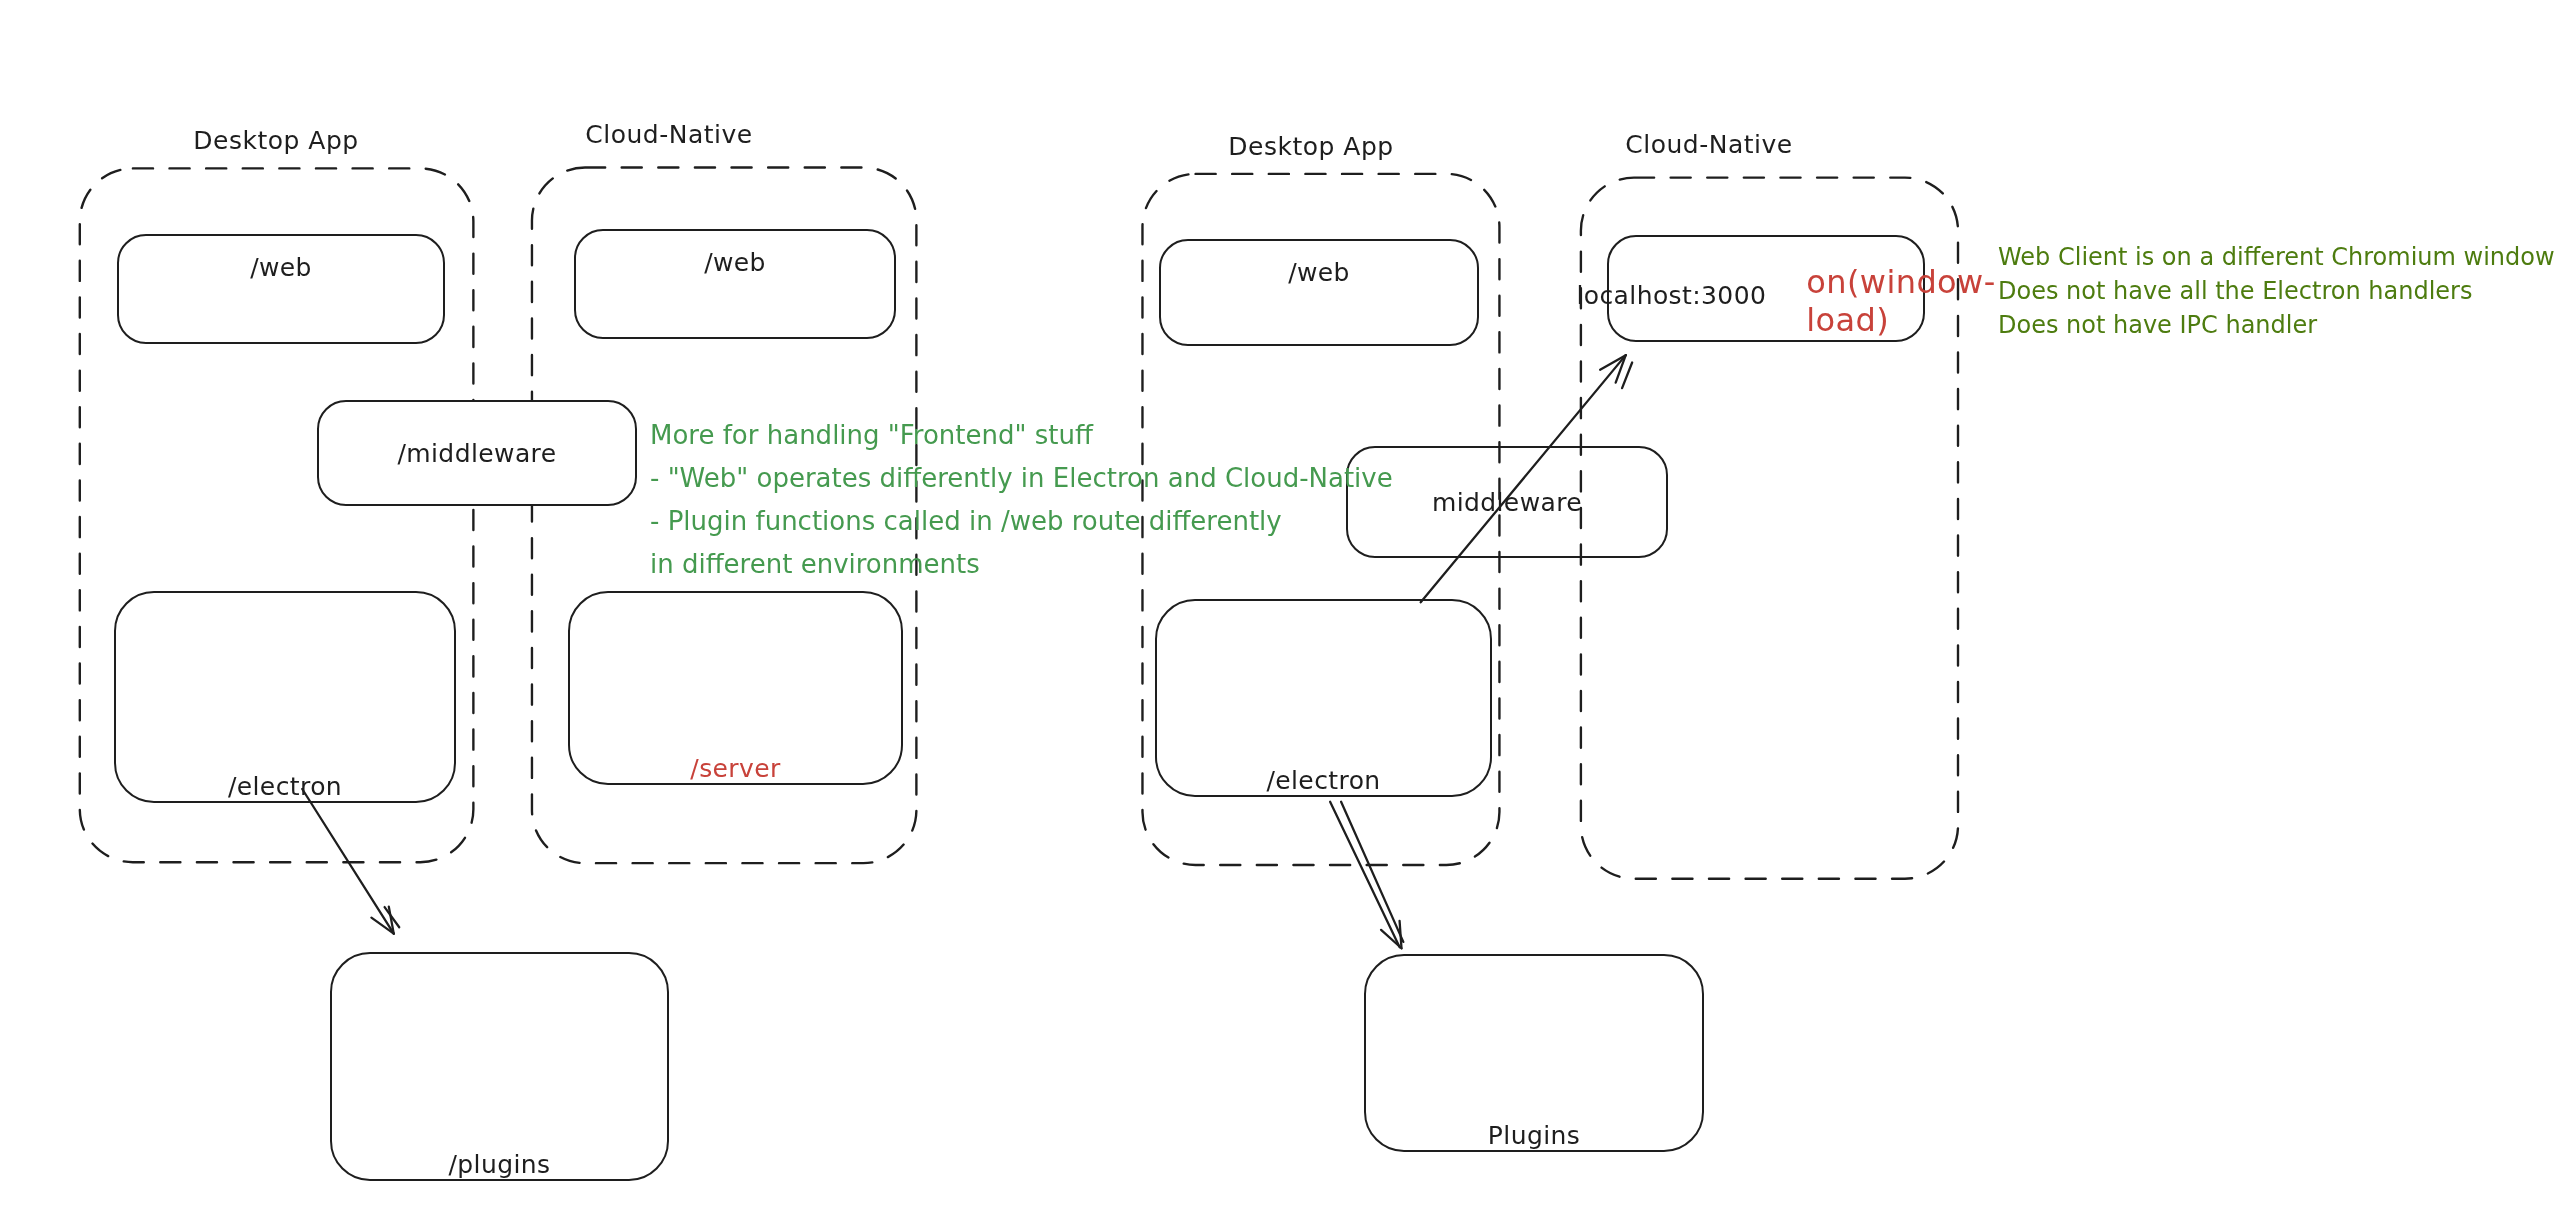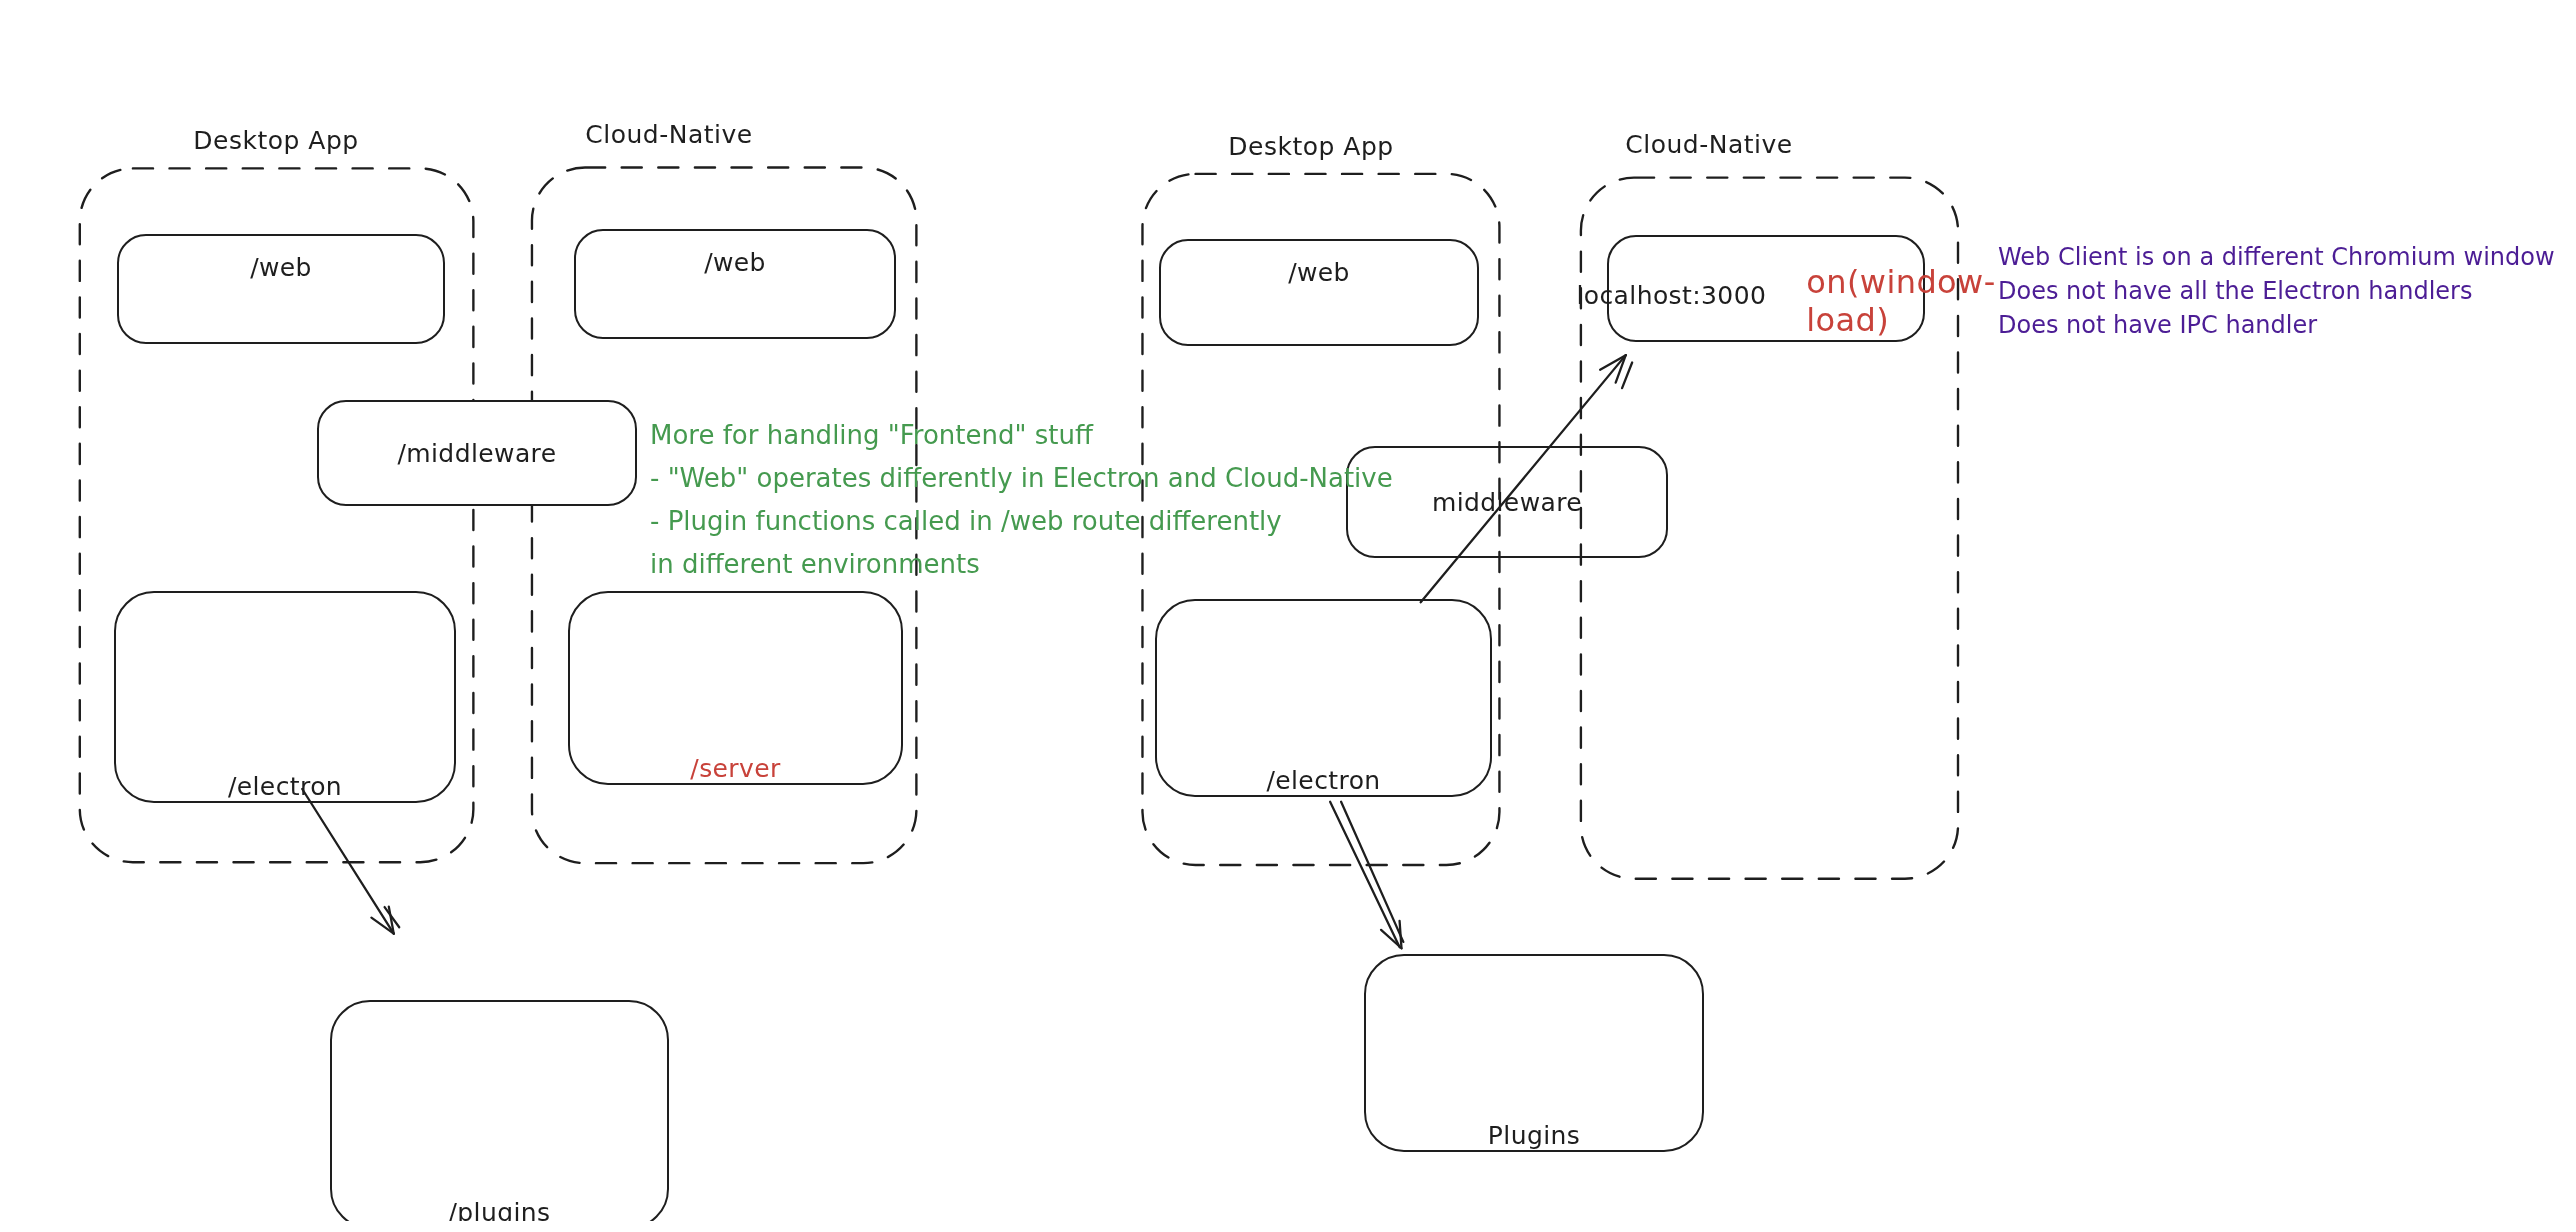--- a/index.html
+++ b/index.html
@@ -33,21 +33,21 @@
   .group-title{
     position:absolute;
     transform:translateX(-50%);
     font-size:25px;
     letter-spacing:0.5px;
     white-space:nowrap;
     z-index:2;
   }
   .note{position:absolute;z-index:2;white-space:nowrap;}
   .note.green{color:#459a4f;font-size:26px;line-height:43px;}
-  .note.red{color:#4c1d95;font-size:24px;line-height:34px;}
+  .note.red{color:#4d7c0f;font-size:24px;line-height:34px;}
   .red-text{color:#c8423a;}
   .localhost-box{align-items:center;}
   .localhost-sub{margin-top:11px;transform:translateX(40px);font-size:32px;}
 </style>
 </head>
 <body>
 
 <div class="canvas">
 
   <svg id="bg" class="layer" viewBox="0 0 2814 1346" width="2576" height="1232">
@@ -77,21 +77,21 @@
   </div>
 
   <div class="node r-lg" style="left:114px;top:591px;width:342px;height:212px;padding-top:24px;">
     <span>/electron</span>
   </div>
 
   <div class="node r-lg" style="left:568px;top:591px;width:335px;height:194px;padding-top:22px;">
     <span class="red-text">/server</span>
   </div>
 
-  <div class="node r-lg" style="left:330px;top:952px;width:339px;height:229px;padding-top:26px;margin-top:48px;">
+  <div class="node r-lg" style="left:330px;top:952px;width:339px;height:229px;padding-top:26px;">
     <span>/plugins</span>
   </div>
 
   <div class="node r-sm" style="left:1159px;top:239px;width:320px;height:107px;padding-top:16.5px;">
     <span>/web</span>
   </div>
 
   <div class="node r-sm localhost-box" style="left:1607px;top:235px;width:318px;height:107px;padding-top:14.6px;">
     <span>localhost:3000</span>
     <span class="red-text localhost-sub">on(window-load)</span>

